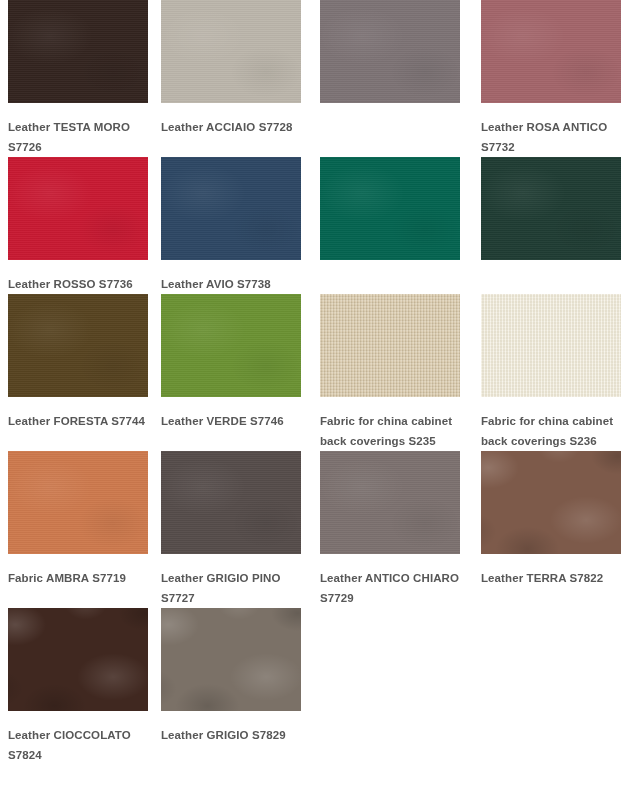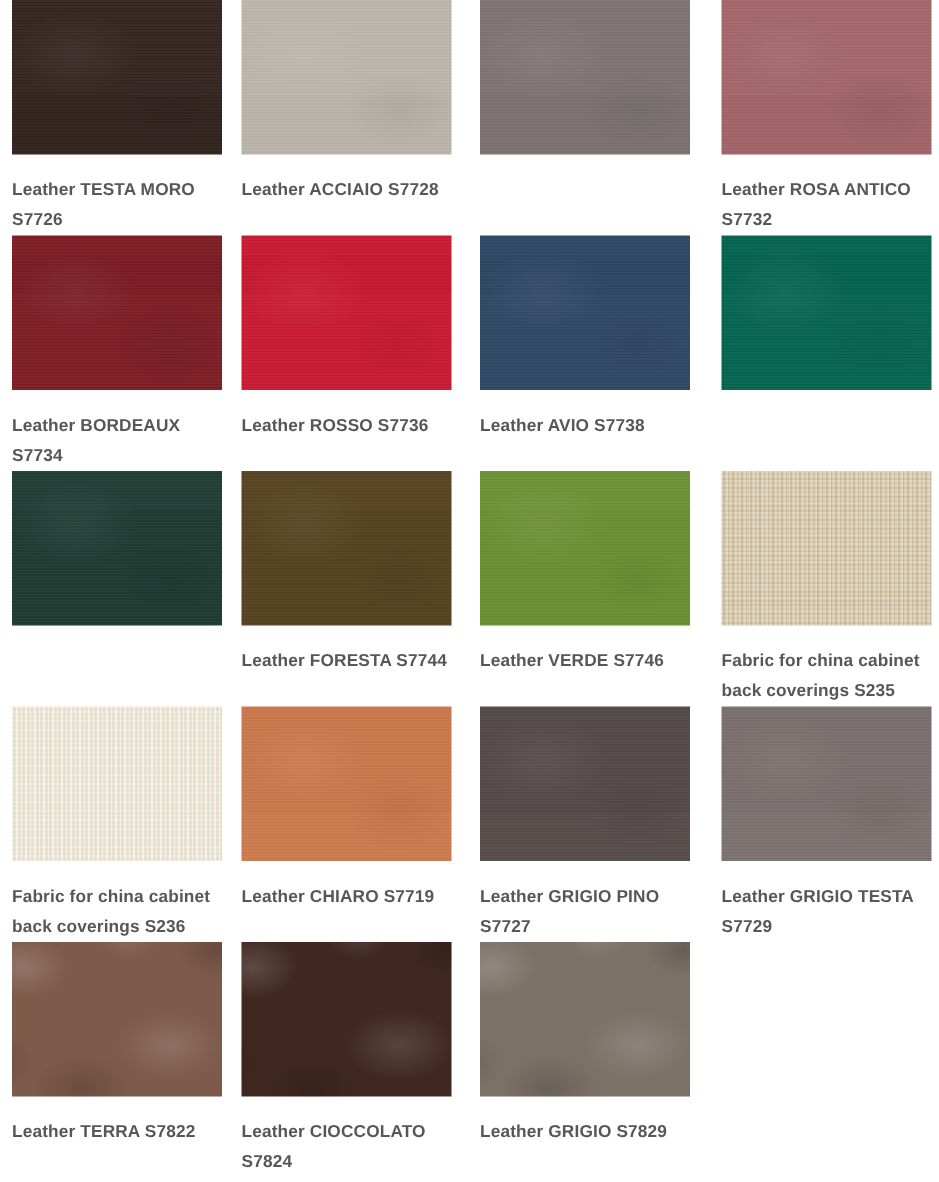--- a/index.html
+++ b/index.html
@@ -128,24 +128,20 @@
       <div class="swatch-label">Leather ACCIAIO S7728</div>
     </div>
     <div class="swatch-cell">
       <div class="swatch-chip tex-grain" style="background-color: rgb(125, 115, 117);"></div>
     </div>
     <div class="swatch-cell">
       <div class="swatch-chip tex-grain" style="background-color: rgb(163, 101, 106);"></div>
       <div class="swatch-label">Leather ROSA ANTICO S7732</div>
     </div>
     <div class="swatch-cell">
-      <div class="swatch-chip tex-grain" style="background-color: rgb(124, 28, 35);"></div>
-      <div class="swatch-label">Leather BORDEAUX S7734</div>
-    </div>
-    <div class="swatch-cell">
       <div class="swatch-chip tex-grain" style="background-color: rgb(200, 25, 50);"></div>
       <div class="swatch-label">Leather ROSSO S7736</div>
     </div>
     <div class="swatch-cell">
       <div class="swatch-chip tex-grain" style="background-color: rgb(45, 71, 100);"></div>
       <div class="swatch-label">Leather AVIO S7738</div>
     </div>
     <div class="swatch-cell">
       <div class="swatch-chip tex-grain" style="background-color: rgb(4, 100, 80);"></div>
     </div>
@@ -163,29 +159,29 @@
     <div class="swatch-cell">
       <div class="swatch-chip tex-linen" style="background-color: rgb(214, 197, 165);"></div>
       <div class="swatch-label">Fabric for china cabinet back coverings S235</div>
     </div>
     <div class="swatch-cell">
       <div class="swatch-chip tex-linen-soft" style="background-color: rgb(243, 238, 223);"></div>
       <div class="swatch-label">Fabric for china cabinet back coverings S236</div>
     </div>
     <div class="swatch-cell">
       <div class="swatch-chip tex-grain" style="background-color: rgb(205, 121, 77);"></div>
-      <div class="swatch-label">Leather CHIARO S7719</div>
+      <div class="swatch-label">Fabric AMBRA S7719</div>
     </div>
     <div class="swatch-cell">
       <div class="swatch-chip tex-grain" style="background-color: rgb(85, 76, 74);"></div>
       <div class="swatch-label">Leather GRIGIO PINO S7727</div>
     </div>
     <div class="swatch-cell">
       <div class="swatch-chip tex-grain" style="background-color: rgb(124, 113, 111);"></div>
-      <div class="swatch-label">Leather GRIGIO TESTA S7729</div>
+      <div class="swatch-label">Leather ANTICO CHIARO S7729</div>
     </div>
     <div class="swatch-cell">
       <div class="swatch-chip tex-mottled" style="background-color: rgb(125, 90, 74);"></div>
       <div class="swatch-label">Leather TERRA S7822</div>
     </div>
     <div class="swatch-cell">
       <div class="swatch-chip tex-mottled" style="background-color: rgb(64, 40, 32);"></div>
       <div class="swatch-label">Leather CIOCCOLATO S7824</div>
     </div>
     <div class="swatch-cell">

